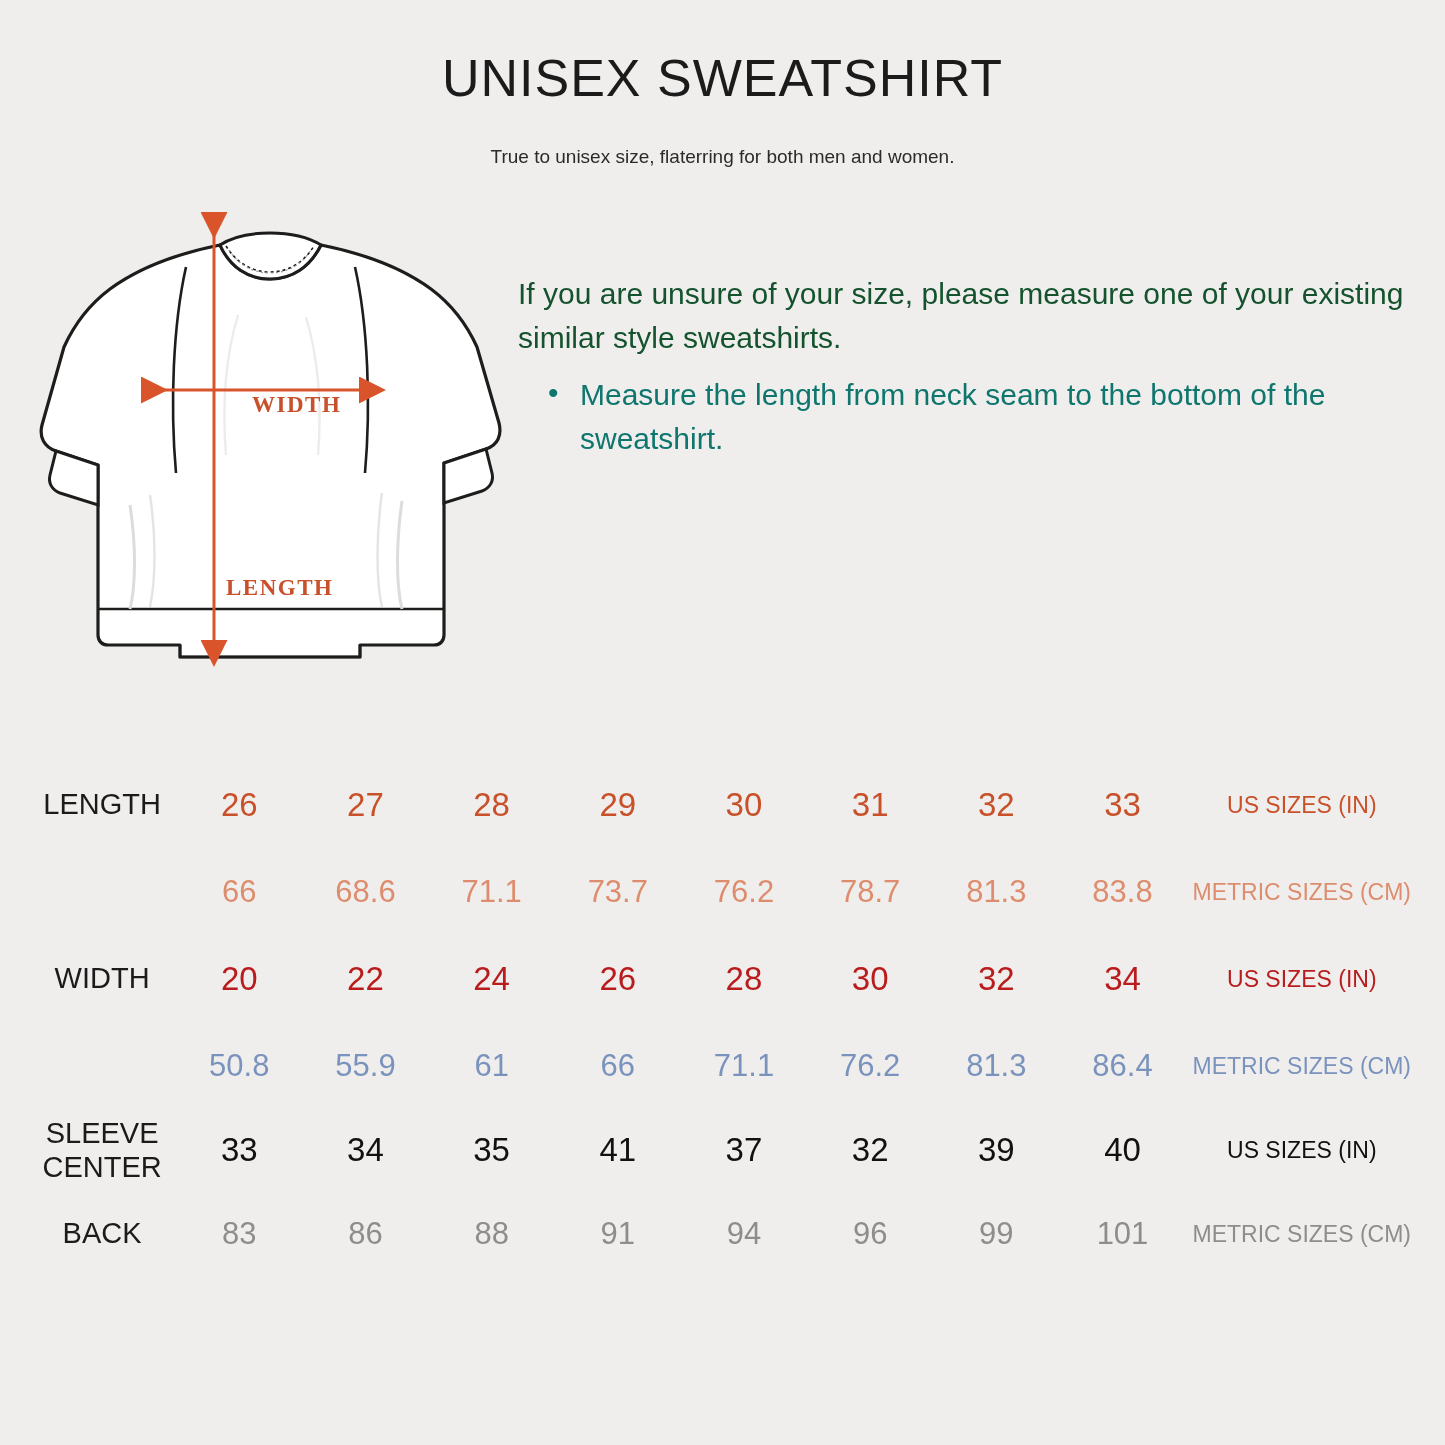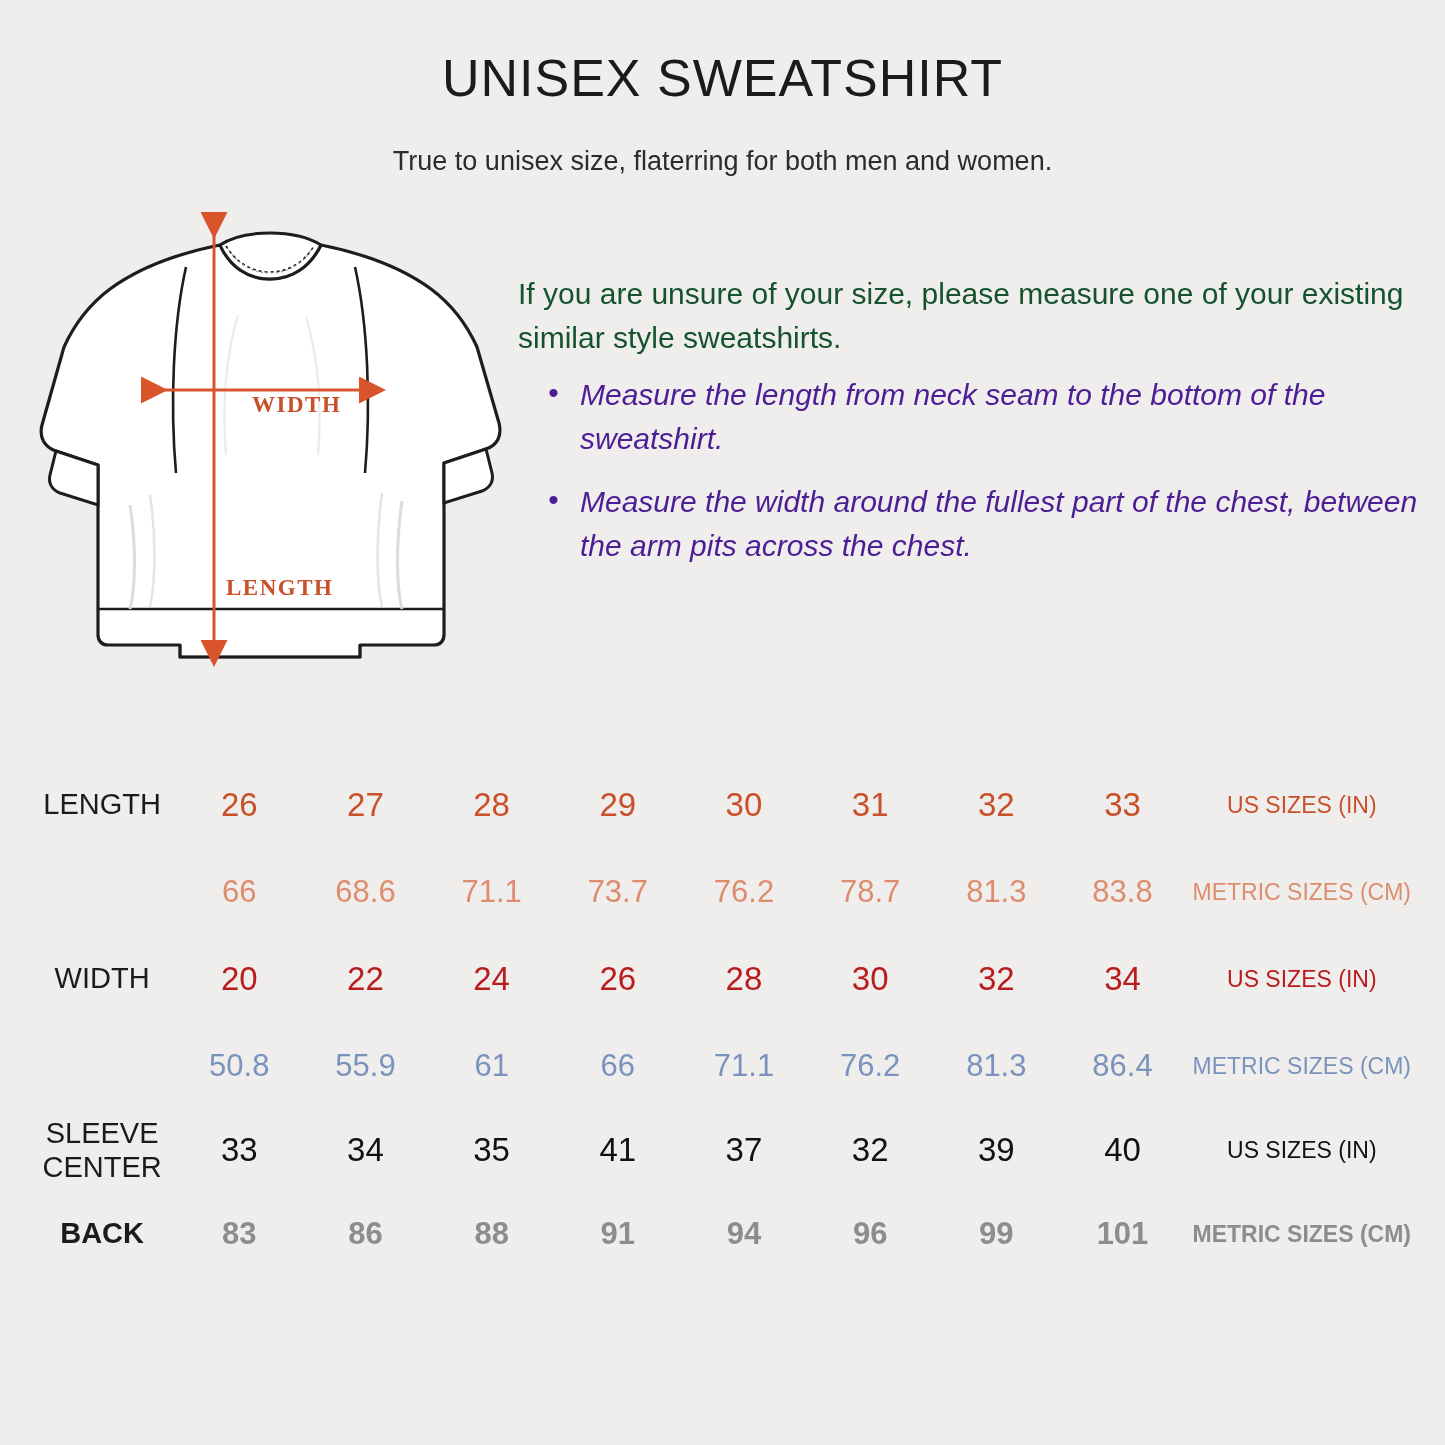--- a/index.html
+++ b/index.html
@@ -32,21 +32,21 @@
     letter-spacing: 1px;
     font-weight: 400;
     color: #1b1b1b;
   }
   .subtitle {
     position: absolute;
     top: 146px;
     left: 0;
     width: 1445px;
     text-align: center;
-    font-size: 27px;
+    font-size: 19px;
     font-weight: 400;
     color: #2b2b2b;
   }
 
   
   .illustration {
     position: absolute;
     left: 30px;
     top: 205px;
     width: 480px;
@@ -70,22 +70,21 @@
   .instructions ul {
     margin: 14px 0 0 0;
     padding-left: 62px;
     list-style: none;
   }
   .instructions li {
     position: relative;
     font-size: 30px;
     line-height: 1.45;
     margin-bottom: 20px;
-    color: #4c1d95;
-    font-style: italic;
+    color: #0f766e;
   }
   .instructions li::before {
     content: "\2022";
     position: absolute;
     left: -32px;
     top: -2px;
     font-size: 30px;
   }
 
   
@@ -139,21 +138,21 @@
     font-size: 23px;
     font-weight: 400;
     text-align: left;
     padding-left: 6px;
   }
   tr.r-len-in td { height: 90px; }
   tr.r-len-cm td { height: 84px; }
   tr.r-wid-in td { height: 90px; }
   tr.r-wid-cm td { height: 84px; }
   tr.r-slv-in td { height: 84px; }
-  tr.r-slv-cm td { height: 84px; font-weight: bold; }
+  tr.r-slv-cm td { height: 84px; }
 
   .c-len-main   { color: #c8512a; }
   .c-len-metric { color: #dd8d6d; }
   .c-wid-main   { color: #b91c1c; }
   .c-wid-metric { color: #7a93bd; }
   .c-slv-main   { color: #111111; }
   .c-slv-metric { color: #8d8d8d; }
 
   .sleeve-label {
     line-height: 1.18;
@@ -212,21 +211,20 @@
 
       <text x="222" y="207" font-family="'Liberation Serif', serif" font-size="23" font-weight="bold" letter-spacing="1.5" fill="#c8502a">WIDTH</text>
       <text x="196" y="390" font-family="'Liberation Serif', serif" font-size="23" font-weight="bold" letter-spacing="1.5" fill="#c8502a">LENGTH</text>
     </svg>
   </div>
 
   <div class="instructions">
     <p>If you are unsure of your size, please measure one of your existing similar style sweatshirts.</p>
     <ul>
       <li>Measure the length from neck seam to the bottom of the sweatshirt.</li>
-      <li>Measure the width around the fullest part of the chest, between the arm pits across the chest.</li>
     </ul>
   </div>
 
   <div class="table-wrap">
     <table class="sizes">
       <colgroup>
         <col class="col-label">
           <col class="col-size">
           <col class="col-size">
           <col class="col-size">

